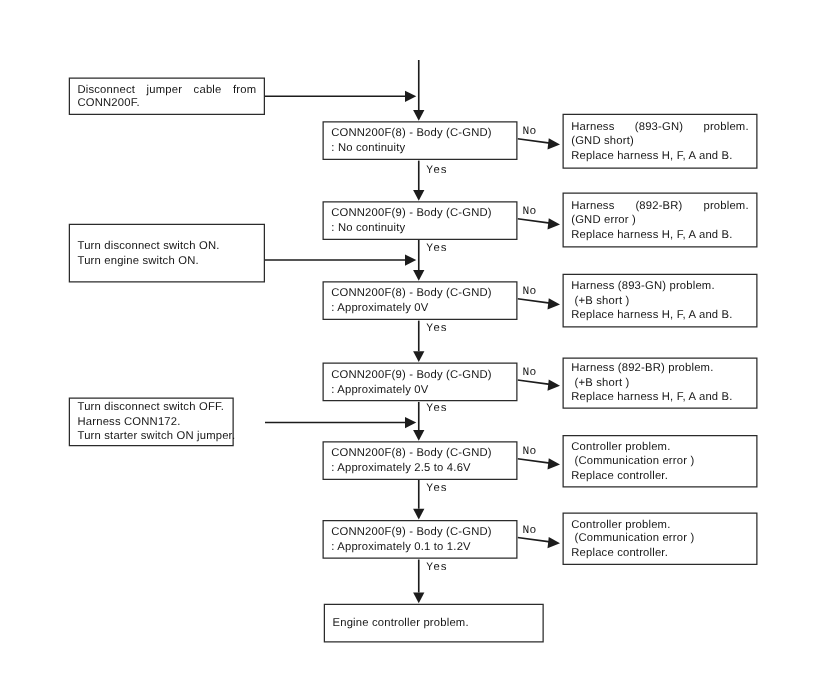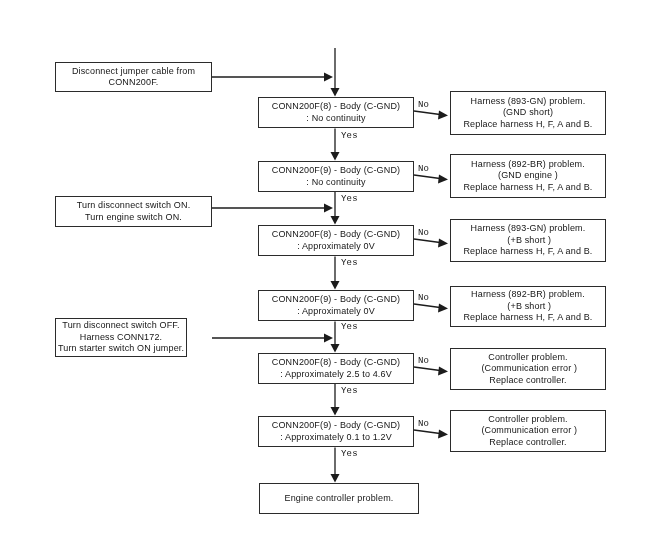--- a/index.html
+++ b/index.html
@@ -7,21 +7,21 @@
     position:relative; width:650px; height:557px; background:#ffffff;
     font-family:"Liberation Sans", sans-serif; color:#151515; overflow:hidden;
   }
   svg.arrows { position:absolute; left:0; top:0; }
   svg.arrows line { stroke:#1c1c1c; stroke-width:1.3; }
   svg.arrows polygon { fill:#1c1c1c; }
   .box {
     position:absolute; box-sizing:border-box; background:#ffffff;
     border:1.4px solid #2b2b2b;
     display:flex; flex-direction:column; justify-content:center;
-    padding:2px 6px; font-size:9px; line-height:11.5px; letter-spacing:0.15px;align-items:center;
+    padding:2px 6px; font-size:9px; line-height:11.5px; letter-spacing:0.15px;
   }
   .line { white-space:pre; }
   .jl { text-align:justify; text-align-last:justify; }
   .yn { position:absolute; font-size:9px; letter-spacing:0.2px;font-family:Liberation Mono, monospace; }
 </style>
 </head>
 <body>
 
 <div class="canvas">
 
@@ -91,21 +91,21 @@
     <g>
       <line x1="414" y1="430" x2="440" y2="433.5"></line>
       <polygon points="448,434.5 439,429.5 438,438.5"></polygon>
     </g>
   </svg>
 
   <div class="box" style="left:55px;top:62px;width:157px;height:30px">
     <div class="line jl">Disconnect jumper cable from</div>
     <div class="line">CONN200F.</div>
   </div>
-  <div class="box" style="left:55px;top:196px;width:157px;height:31px">
+  <div class="box" style="left:55px;top:179px;width:157px;height:47px">
     <div class="line">Turn disconnect switch ON.</div>
     <div class="line">Turn engine switch ON.</div>
   </div>
   <div class="box" style="left:55px;top:318px;width:132px;height:39px">
     <div class="line">Turn disconnect switch OFF.</div>
     <div class="line">Harness CONN172.</div>
     <div class="line">Turn starter switch ON jumper.</div>
   </div>
 
   <div class="box" style="left:258px;top:97px;width:156px;height:31px">
@@ -133,21 +133,21 @@
     <div class="line">: Approximately 0.1 to 1.2V</div>
   </div>
 
   <div class="box" style="left:450px;top:91px;width:156px;height:44px">
     <div class="line jl">Harness (893-GN) problem.</div>
     <div class="line">(GND short)</div>
     <div class="line">Replace harness H, F, A and B.</div>
   </div>
   <div class="box" style="left:450px;top:154px;width:156px;height:44px">
     <div class="line jl">Harness (892-BR) problem.</div>
-    <div class="line">(GND engine )</div>
+    <div class="line">(GND error )</div>
     <div class="line">Replace harness H, F, A and B.</div>
   </div>
   <div class="box" style="left:450px;top:219px;width:156px;height:43px">
     <div class="line">Harness (893-GN) problem.</div>
     <div class="line"> (+B short )</div>
     <div class="line">Replace harness H, F, A and B.</div>
   </div>
   <div class="box" style="left:450px;top:286px;width:156px;height:41px">
     <div class="line">Harness (892-BR) problem.</div>
     <div class="line"> (+B short )</div>
@@ -157,21 +157,21 @@
     <div class="line">Controller problem.</div>
     <div class="line"> (Communication error )</div>
     <div class="line">Replace controller.</div>
   </div>
   <div class="box" style="left:450px;top:410px;width:156px;height:42px">
     <div class="line">Controller problem.</div>
     <div class="line"> (Communication error )</div>
     <div class="line">Replace controller.</div>
   </div>
 
-  <div class="box" style="left:259px;top:483px;width:160px;height:31px">
+  <div class="box" style="left:259px;top:483px;width:176px;height:31px">
     <div class="line">Engine controller problem.</div>
   </div>
 
   <span class="yn" style="left:341px;top:131px">Yes</span>
   <span class="yn" style="left:341px;top:194px">Yes</span>
   <span class="yn" style="left:341px;top:258px">Yes</span>
   <span class="yn" style="left:341px;top:322px">Yes</span>
   <span class="yn" style="left:341px;top:386px">Yes</span>
   <span class="yn" style="left:341px;top:449px">Yes</span>
 

